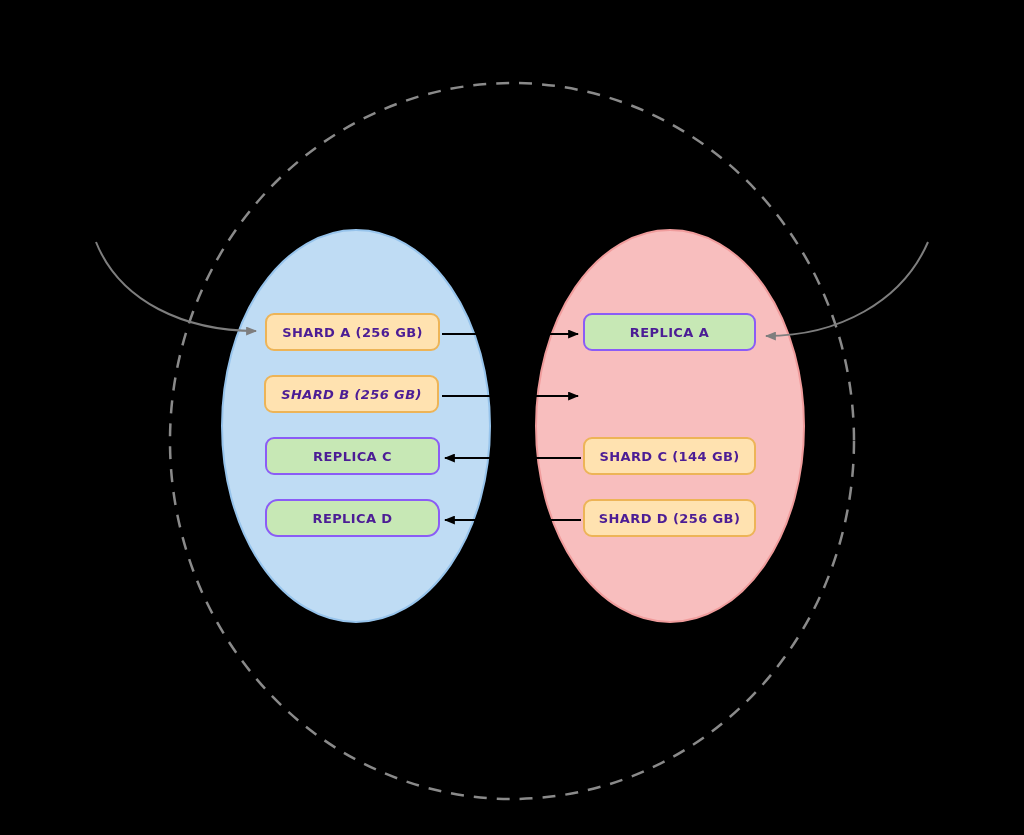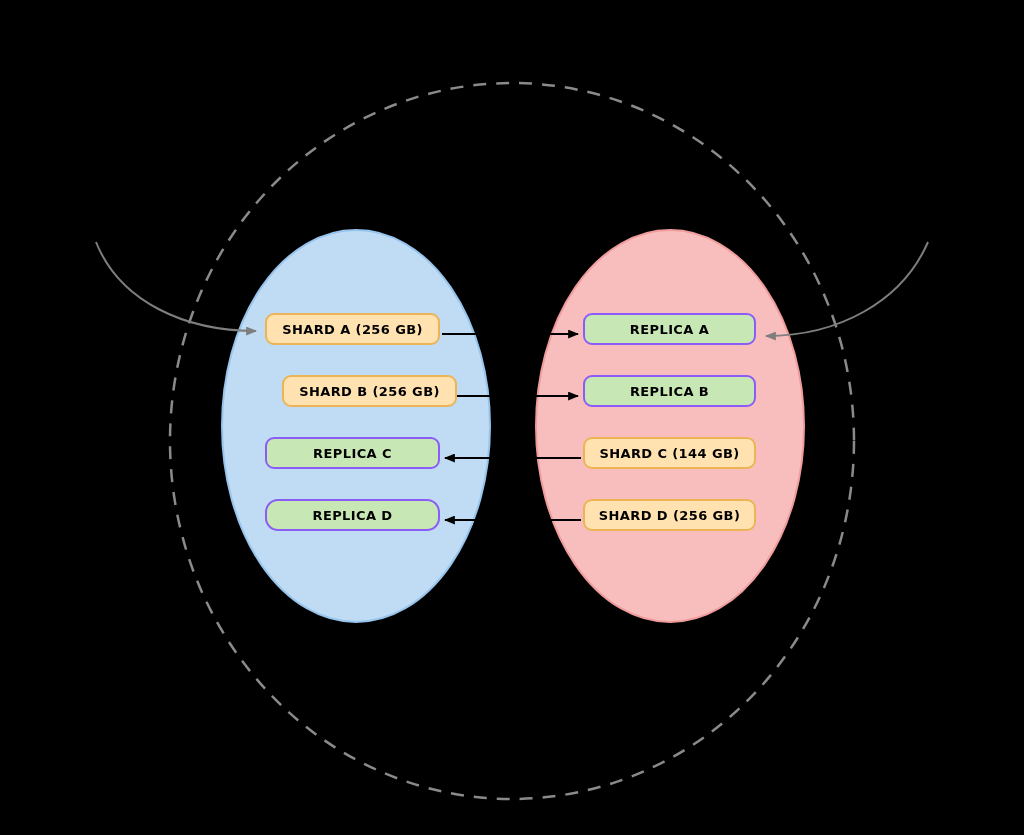--- a/index.html
+++ b/index.html
@@ -15,42 +15,42 @@
     overflow: hidden;
     font-family: "DejaVu Sans", "Liberation Sans", sans-serif;
   }
   .canvas svg {
     position: absolute;
     left: 0;
     top: 0;
   }
   .box {
     position: absolute;
-    height: 32px;
+    height: 38px;
     border-radius: 9px;
     display: flex;
     align-items: center;
     justify-content: center;
     font-size: 13px;
     font-weight: bold;
     letter-spacing: 0.4px;
-    color: #000000;
+    color: #4c1d95;
     box-sizing: border-box;
   }
   .box.shard {
     background: #FFE2B0;
     border: 2px solid #EDB457;
   }
   .box.replica {
     background: #C7E8B5;
     border: 2px solid #8b5cf6;
   }
   
   .b-l1 { left: 265px; top: 313px; width: 175px; }
-  .b-l2 { left: 282px; top: 375px; width: 175px; }
+  .b-l2 { left: 264px; top: 375px; width: 175px; font-style: italic; }
   .b-l3 { left: 265px; top: 437px; width: 175px; }
   .b-l4 { left: 265px; top: 499px; width: 175px; border-radius: 13px; }
   
   .b-r1 { left: 583px; top: 313px; width: 173px; }
   .b-r2 { left: 583px; top: 375px; width: 173px; }
   .b-r3 { left: 583px; top: 437px; width: 173px; }
   .b-r4 { left: 583px; top: 499px; width: 173px; }
 </style>
 </head>
 <body>
@@ -91,23 +91,20 @@
   <div class="box replica b-l3">
     <span>REPLICA C</span>
   </div>
   <div class="box replica b-l4">
     <span>REPLICA D</span>
   </div>
 
   <div class="box replica b-r1">
     <span>REPLICA A</span>
   </div>
-  <div class="box replica b-r2">
-    <span>REPLICA B</span>
-  </div>
   <div class="box shard b-r3">
     <span>SHARD C (144 GB)</span>
   </div>
   <div class="box shard b-r4">
     <span>SHARD D (256 GB)</span>
   </div>
 
 </div>
 
 </body></html>

